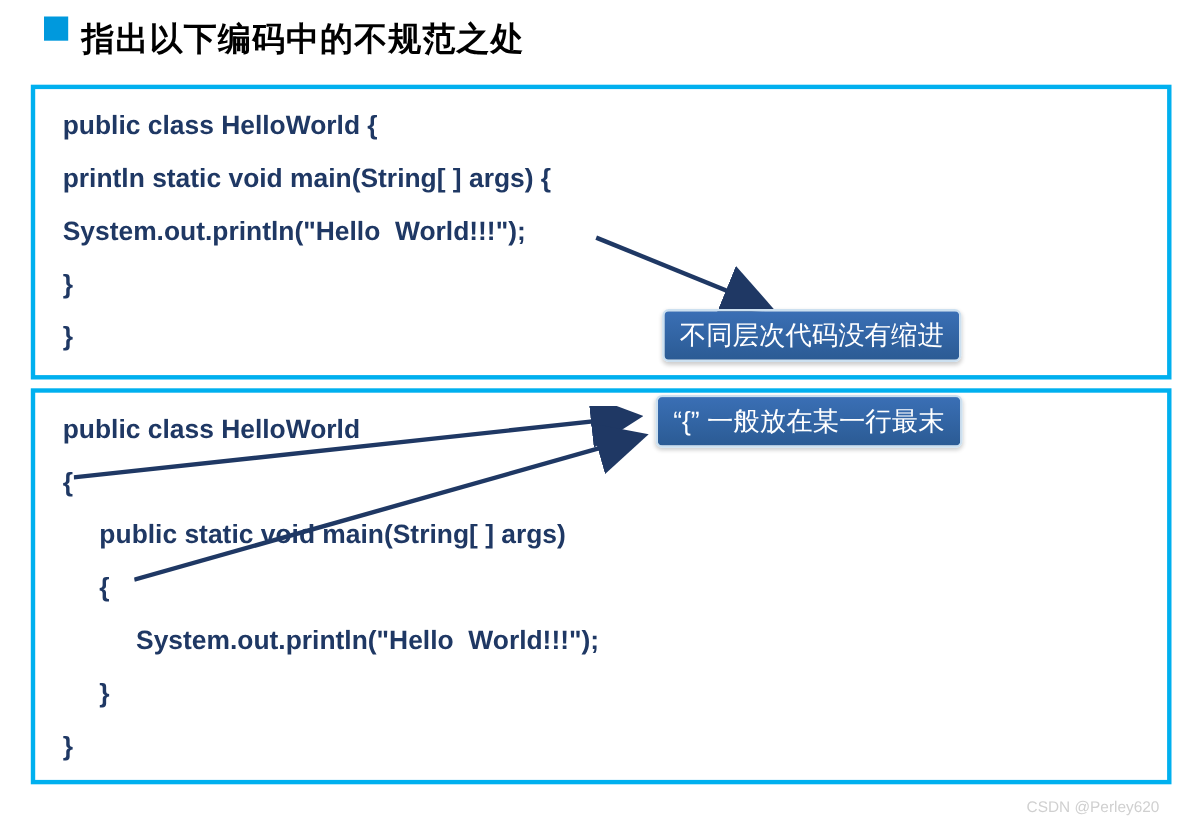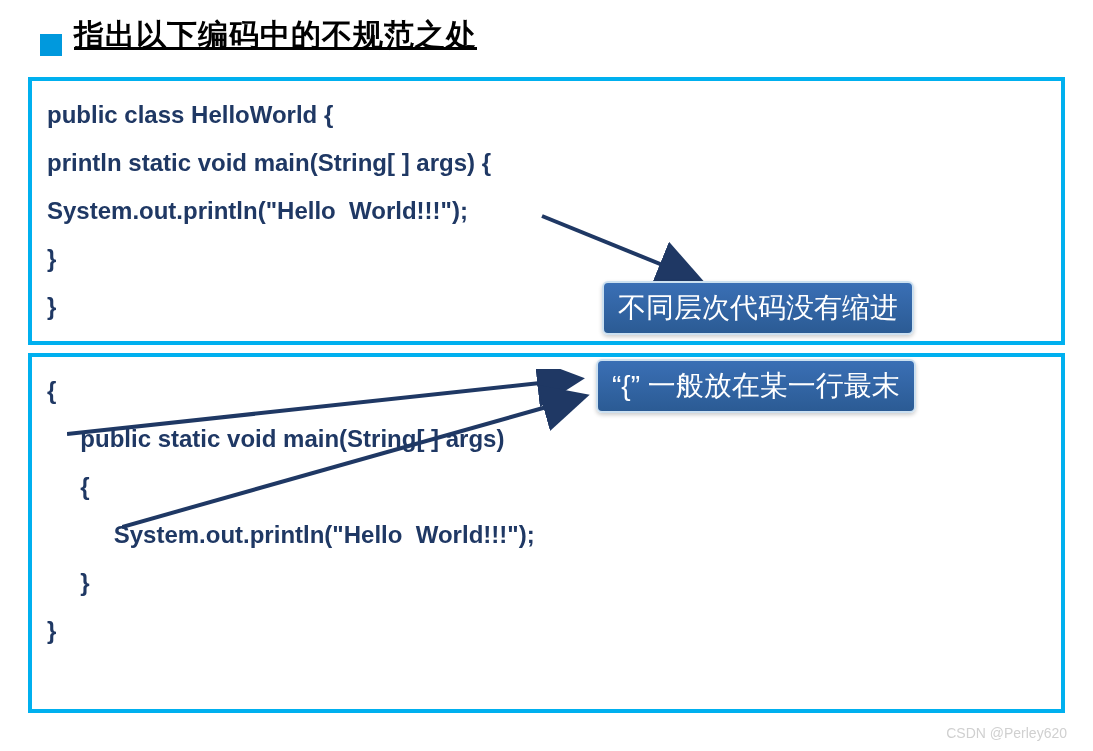--- a/index.html
+++ b/index.html
@@ -9,77 +9,76 @@
     }
     body {
       width: 1093px;
       height: 751px;
       background: #ffffff;
       font-family: Arial, "Microsoft YaHei", sans-serif;
       position: relative;
     }
     .header {
       display: flex;
-      align-items: flex-end;
+      align-items: flex-start;
       padding: 15px 40px;
-      text-decoration: underline;
     }
     .bullet {
       width: 22px;
       height: 22px;
       background: #0099dd;
       margin-right: 12px;
     }
     .title {
       font-size: 30px;
       font-weight: 900;
       color: #000000;
       letter-spacing: 1px;
     }
     .code-box {
       border: 4px solid #00b0ef;
       margin: 6px 28px 8px 28px;
-      padding: 10px 15px;
+      padding: 10px 25px;
       position: relative;
     }
     .code-line {
       font-family: Arial, sans-serif;
       font-size: 24px;
       font-weight: bold;
       color: #1f3864;
       line-height: 2.0;
       white-space: pre;
     }
     .callout {
       position: absolute;
       background: linear-gradient(to bottom, #3a6fb5, #2b5b94);
       border: 2px solid #cce0f0;
       border-radius: 6px;
       color: #ffffff;
-      font-size: 28px;
+      font-size: 24px;
       font-weight: normal;
       padding: 6px 14px;
       box-shadow: 0 2px 4px rgba(0,0,0,0.2);
     }
     .callout1 {
       top: 200px;
       left: 570px;
     }
     .callout2 {
       top: 2px;
       left: 564px;
     }
     .arrow-svg {
       position: absolute;
       pointer-events: none;
     }
     .watermark {
       position: absolute;
       bottom: 10px;
-      right: 26px;
+      right: 39px;
       color: #d0d0d0;
       font-size: 14px;
       font-family: Arial, sans-serif;
     }
   </style>
 </head>
 <body>
 
 <div class="header">
   <div class="bullet"></div>
@@ -99,20 +98,21 @@
         <polygon points="0 0, 12 6, 0 12" fill="#1f3864"></polygon>
       </marker>
     </defs>
     <line x1="40" y1="15" x2="195" y2="78" stroke="#1f3864" stroke-width="4" marker-end="url(#arrowhead1)"></line>
   </svg>
 
   <div class="callout callout1">不同层次代码没有缩进</div>
 </div>
 
 <div class="code-box" style="height:360px;">
+  <div class="code-line">public class HelloWorld</div>
   <div class="code-line">{</div>
   <div class="code-line">     public static void main(String[ ] args)</div>
   <div class="code-line">     {</div>
   <div class="code-line">          System.out.println("Hello  World!!!");</div>
   <div class="code-line">     }</div>
   <div class="code-line">}</div>
 
   <svg class="arrow-svg" style="top:12px; left:35px;" width="540" height="90">
     <defs>
       <marker id="arrowhead2" markerWidth="12" markerHeight="12" refX="10" refY="6" orient="auto">

